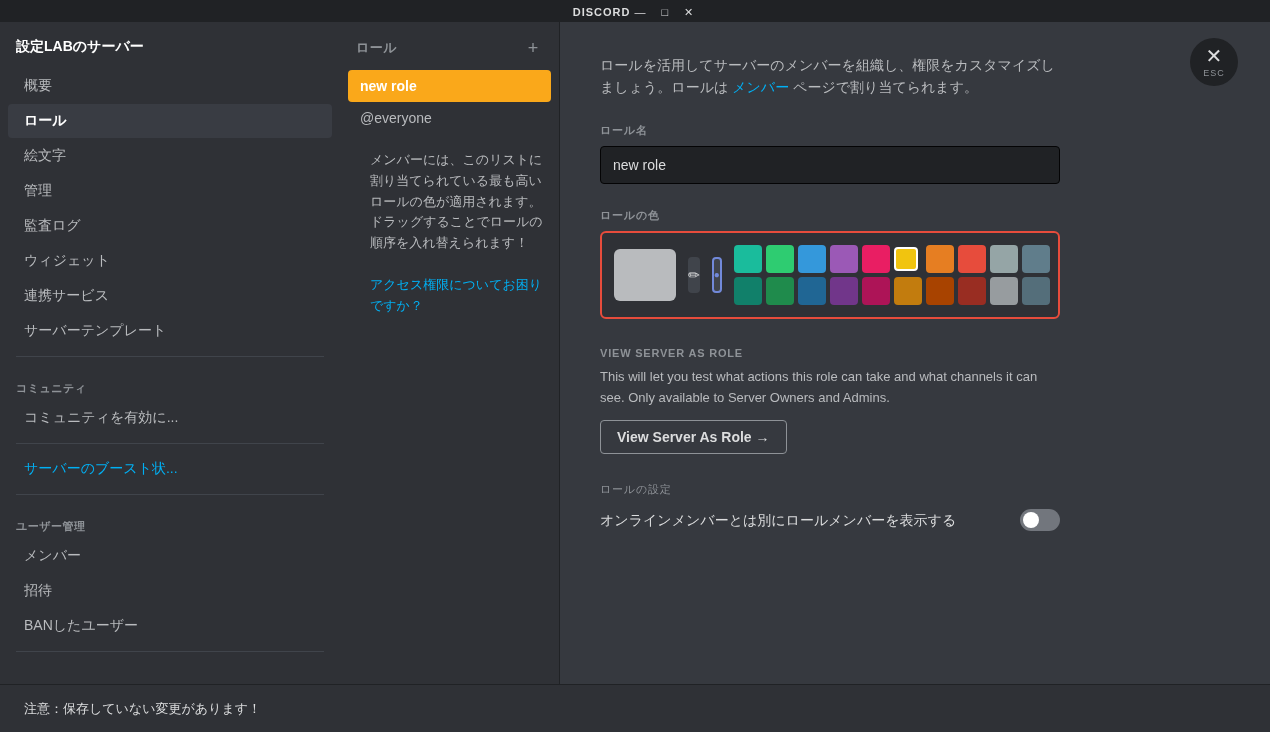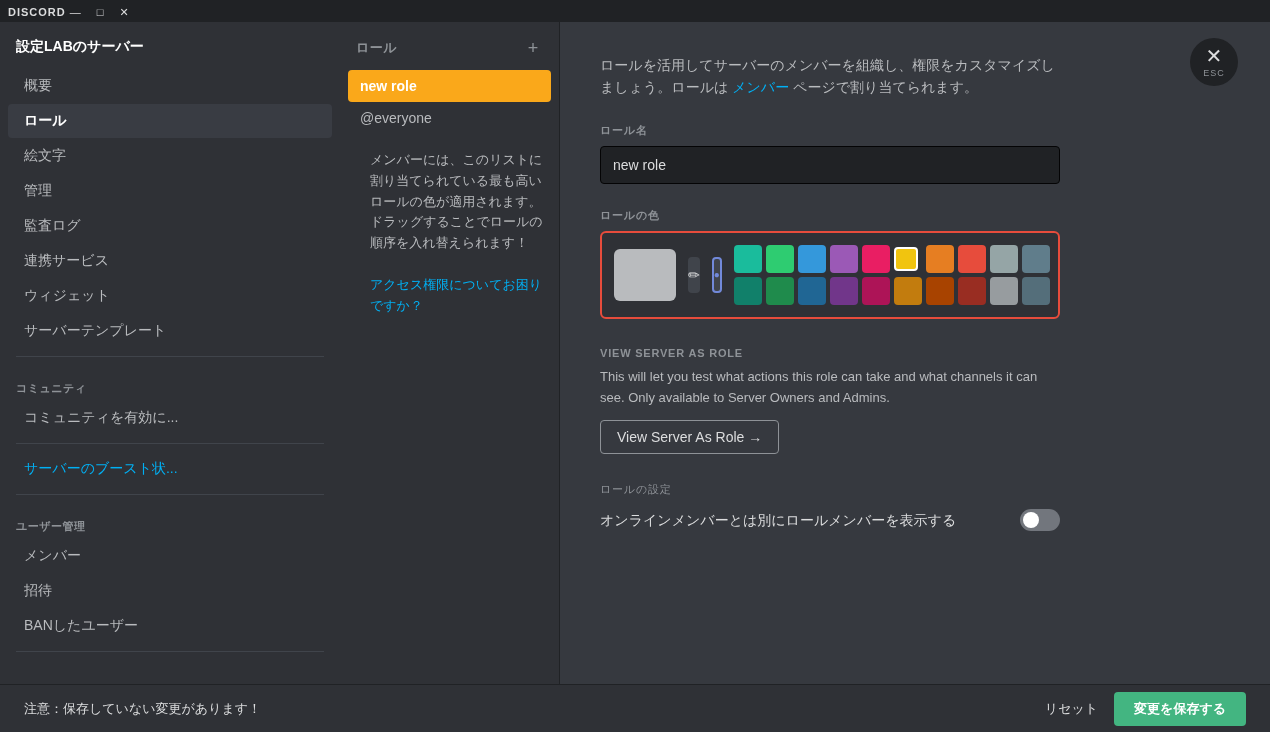--- a/index.html
+++ b/index.html
@@ -12,21 +12,21 @@
       overflow: hidden;
       position: relative;
     }
 
     
     .titlebar {
       height: 22px;
       background: #202225;
       display: flex;
       align-items: center;
-      justify-content: flex-start;
+      justify-content: center;
       padding: 12px 8px;
       position: absolute;
       top: 0; left: 0; right: 0;
     }
     .titlebar-title {
       font-size: 11px;
       color: #dcddde;
       font-weight: 600;
       letter-spacing: 1px;
     }
@@ -274,21 +274,21 @@
       display: inline-flex;
       align-items: center;
       gap: 6px;
       padding: 8px 16px;
       background: transparent;
       border: 1px solid #8e9297;
       border-radius: 4px;
       color: #dcddde;
       font-size: 14px;
       cursor: pointer;
-      font-weight: 400;
+      font-weight: 700;
     }
 
     
     .role-settings-label {
       font-size: 11px;
       font-weight: 400;
       color: #8e9297;
       text-transform: uppercase;
       letter-spacing: 0.8px;
       margin-bottom: 12px;
@@ -416,22 +416,22 @@
 <div class="app">
 
   <div class="sidebar">
     <div class="sidebar-server-name">設定LABのサーバー</div>
 
     <div class="sidebar-item">概要</div>
     <div class="sidebar-item active">ロール</div>
     <div class="sidebar-item">絵文字</div>
     <div class="sidebar-item">管理</div>
     <div class="sidebar-item">監査ログ</div>
+    <div class="sidebar-item">ウィジェット</div>
     <div class="sidebar-item">連携サービス</div>
-    <div class="sidebar-item">ウィジェット</div>
     <div class="sidebar-item">サーバーテンプレート</div>
 
     <div class="separator"></div>
 
     <div class="sidebar-section-label">コミュニティ</div>
     <div class="sidebar-item">コミュニティを有効に...</div>
 
     <div class="separator"></div>
 
     <div class="sidebar-item link">サーバーのブースト状...</div>
@@ -528,17 +528,13 @@
     <div class="toggle-row">
       <span class="toggle-label">オンラインメンバーとは別にロールメンバーを表示する</span>
       <div class="toggle"></div>
     </div>
 
   </div>
 </div>
 
 <div class="bottom-bar">
   <span class="bottom-notice">注意：保存していない変更があります！</span>
-  <div class="bottom-actions">
-    <button class="reset-btn">リセット</button>
-    <button class="save-btn">変更を保存する</button>
-  </div>
 </div>
 
 </body></html>

